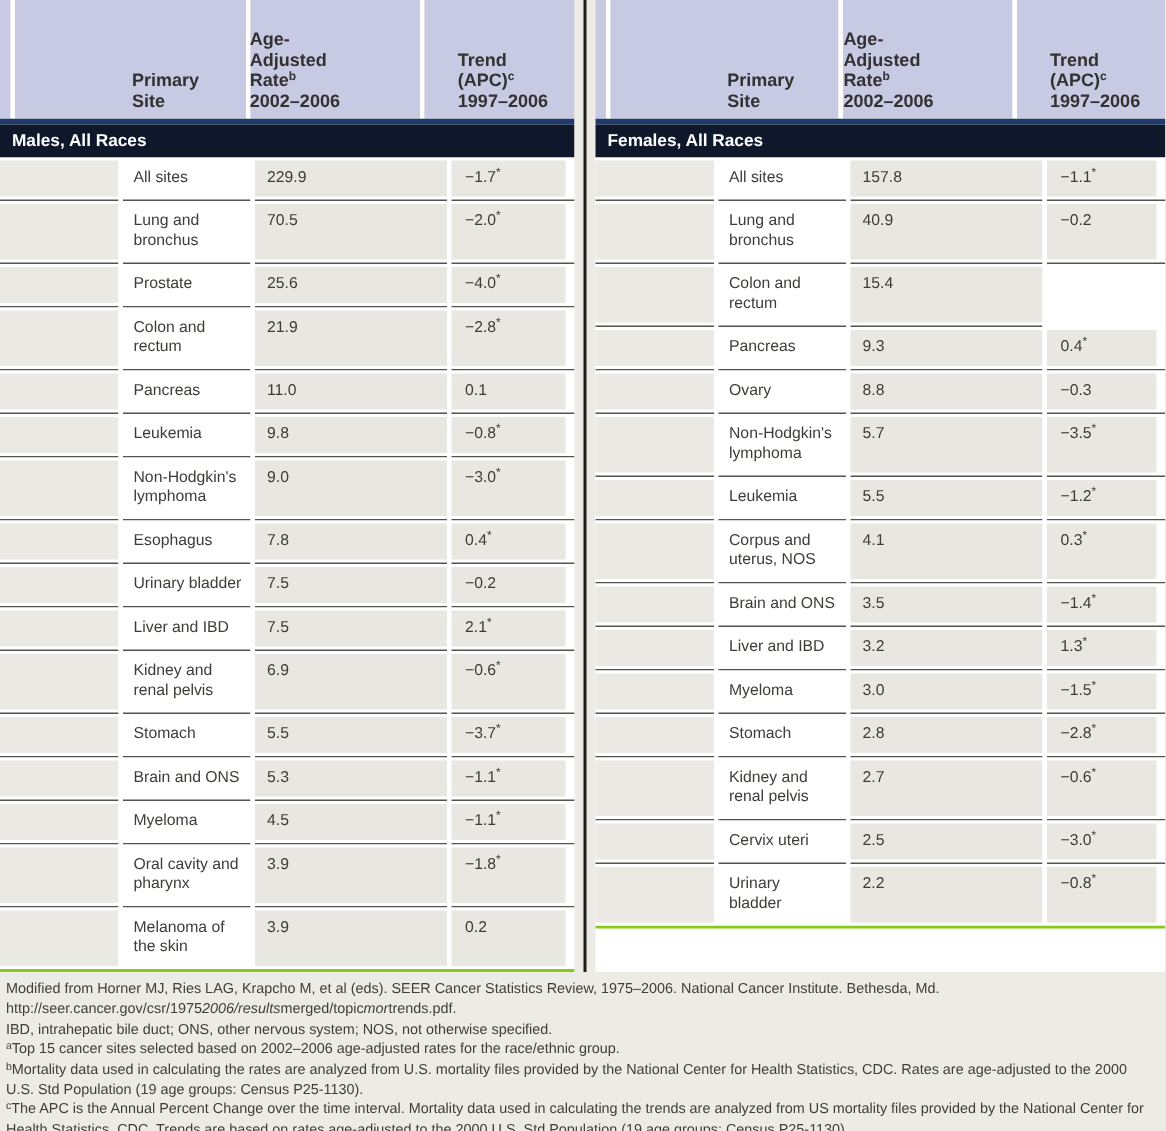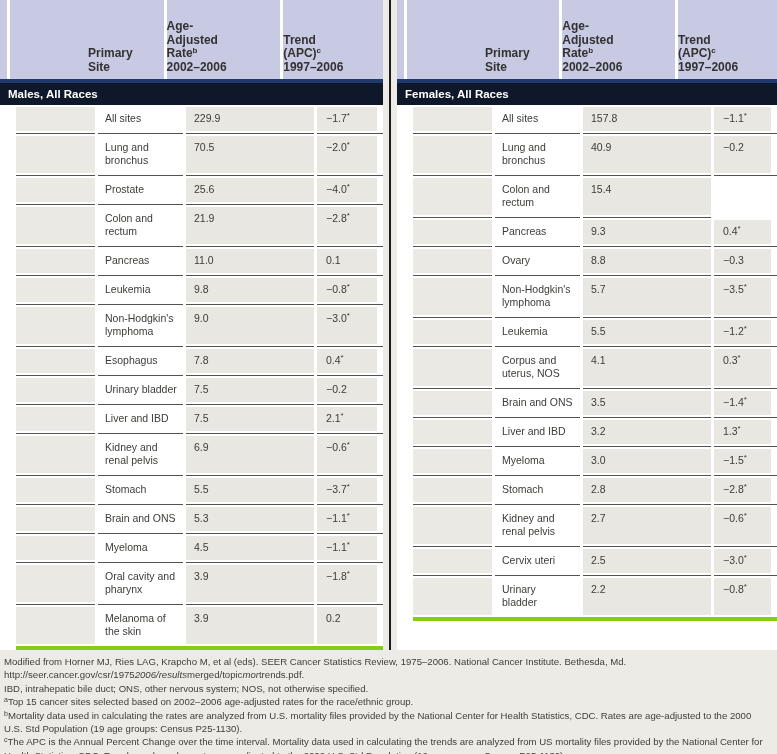--- a/index.html
+++ b/index.html
@@ -23,37 +23,37 @@
   
   .thead { height:79px; display:flex; background:#ecebe5; }
   .hcell { background:#c8c9e2; display:flex; align-items:flex-end; }
   .h-spacer { width:7px; }
   .hgap { width:3px; background:#ffffff; }
   .h-site  { width:154px; }
   .h-rate  { width:114px; }
   .h-trend { width:100px; }
   .h-site  .htext { padding-left:78px; }
   .h-rate  .htext { }
-  .h-trend .htext { }
+  .h-trend .htext { padding-left:22px; }
   .h-tail { flex:1; background:#ecebe5; }
   .stat-table--right .h-tail { background:#c8c9e2; }
   .htext {
     font-weight:bold; font-size:12px; line-height:13.5px;
     color:#323232; padding-bottom:5px; white-space:pre-line;
   }
   .htext sup, .bg sup { font-size:8px; line-height:0; vertical-align:4px; }
 
   .navy-rule { height:4px; background:#1e3a6d; }
   .band {
     height:22px; background:#0f172a; color:#ffffff;
     font-weight:bold; font-size:11.5px; line-height:22px; padding-left:8px;
   }
 
   
-  .rows { border-bottom:4px solid #84cc16;margin-left:16px; }
+  .rows { border-bottom:2px solid #84cc16; }
   .row { display:flex; }
   .cell {
     background:#ffffff;
     border-bottom:1px solid #55534e;
     padding:2px 0;
     display:flex;
   }
   .row:last-child .cell { border-bottom:none; }
   .gut { width:3px; background:#ffffff; }
   .bg {

